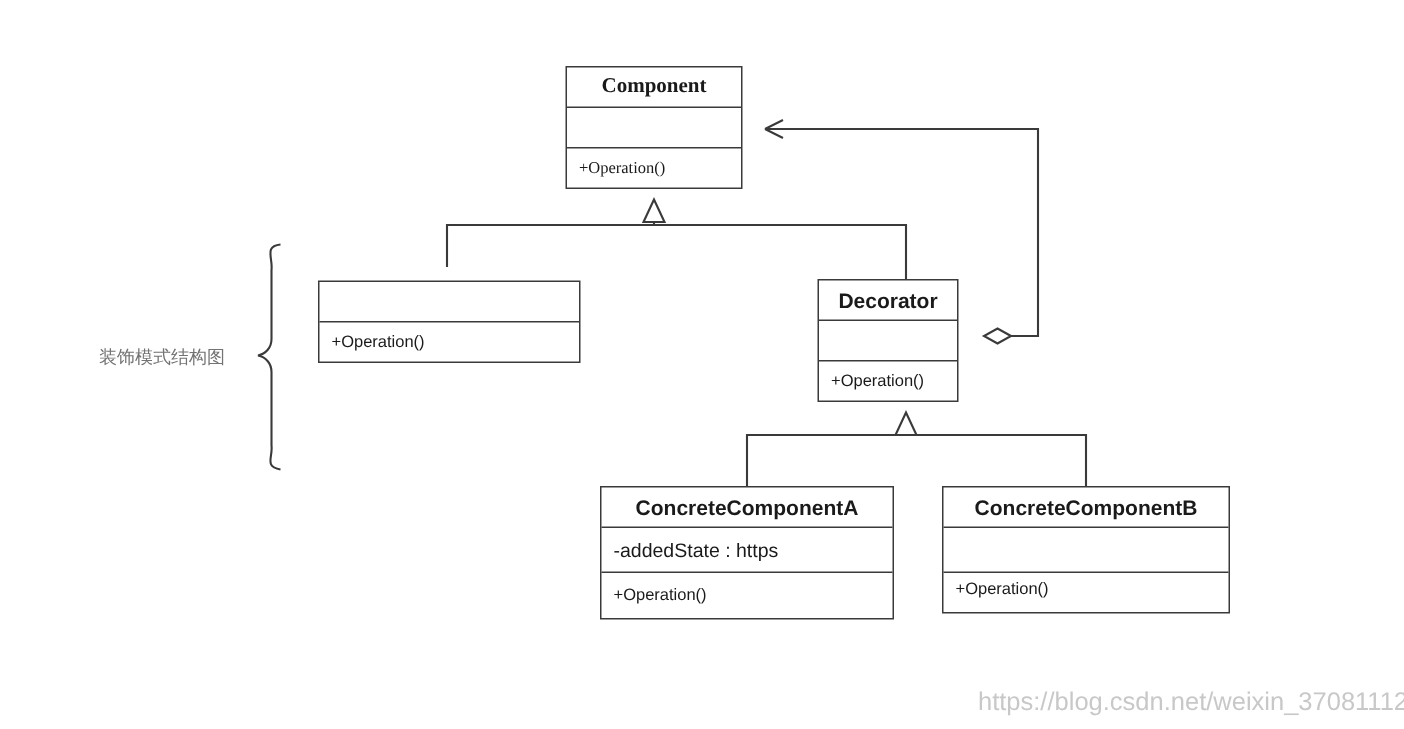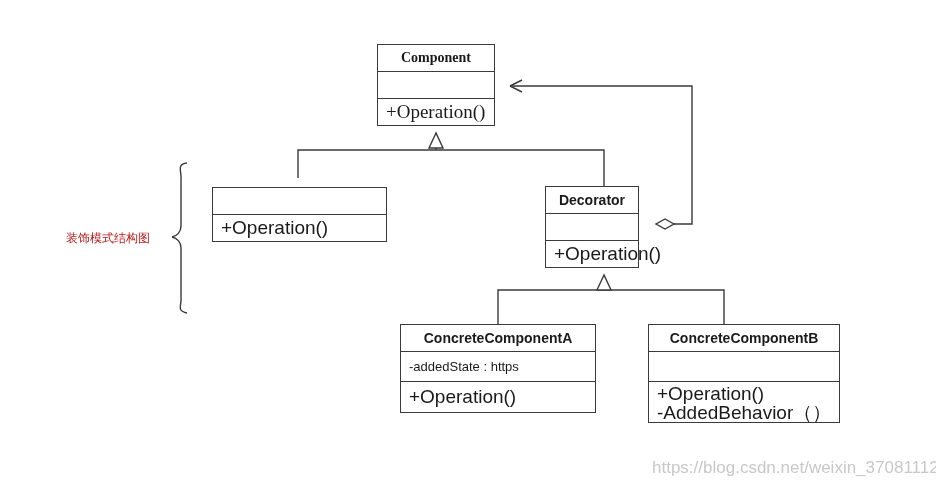--- a/index.html
+++ b/index.html
@@ -45,34 +45,34 @@
     border-bottom: 1px solid #3a3a3a;
     font-size: 13px;
     color: #1a1a1a;
     padding-left: 8px;
     line-height: 26px;
     min-height: 26px;
     white-space: nowrap;
   }
   .uml-ops {
     box-sizing: border-box;
-    font-size: 19px;
+    font-size: 11px;
     color: #1a1a1a;
     padding-left: 8px;
     line-height: 26px;
     min-height: 26px;
     white-space: nowrap;
   }
   .uml-ops .oprow {
     line-height: 19px;
   }
   .side-label {
     position: absolute;
     font-size: 12px;
-    color: #b91c1c;
+    color: #737373;
     white-space: nowrap;
   }
   .watermark {
     position: absolute;
     font-size: 17px;
     color: #c8c8c8;
     white-space: nowrap;
   }
 </style>
 </head>
@@ -129,26 +129,25 @@
   </div>
 
   <div class="umlbox" style="left:400px; top:324px; width:196px;">
     <div class="uml-title">ConcreteComponentA</div>
     <div class="uml-attrs" style="line-height:29px; min-height:29px;">-addedState : https</div>
     <div class="uml-ops" style="min-height:30px;">
       <div class="oprow" style="line-height:30px;">+Operation()</div>
     </div>
   </div>
 
-  <div class="umlbox" style="left:628px; top:324px; width:192px;margin-left:20px;">
+  <div class="umlbox" style="left:628px; top:324px; width:192px;">
     <div class="uml-title">ConcreteComponentB</div>
     <div class="uml-attrs" style="line-height:29px; min-height:29px;">&nbsp;</div>
     <div class="uml-ops" style="padding-top:2px;">
       <div class="oprow">+Operation()</div>
-      <div class="oprow">-AddedBehavior（）</div>
     </div>
   </div>
 
   <div class="side-label" style="left:66px; top:230px;">装饰模式结构图</div>
 
   <div class="watermark" style="left:652px; top:458px;">https://blog.csdn.net/weixin_37081112</div>
 
 </div>
 
 </body></html>

